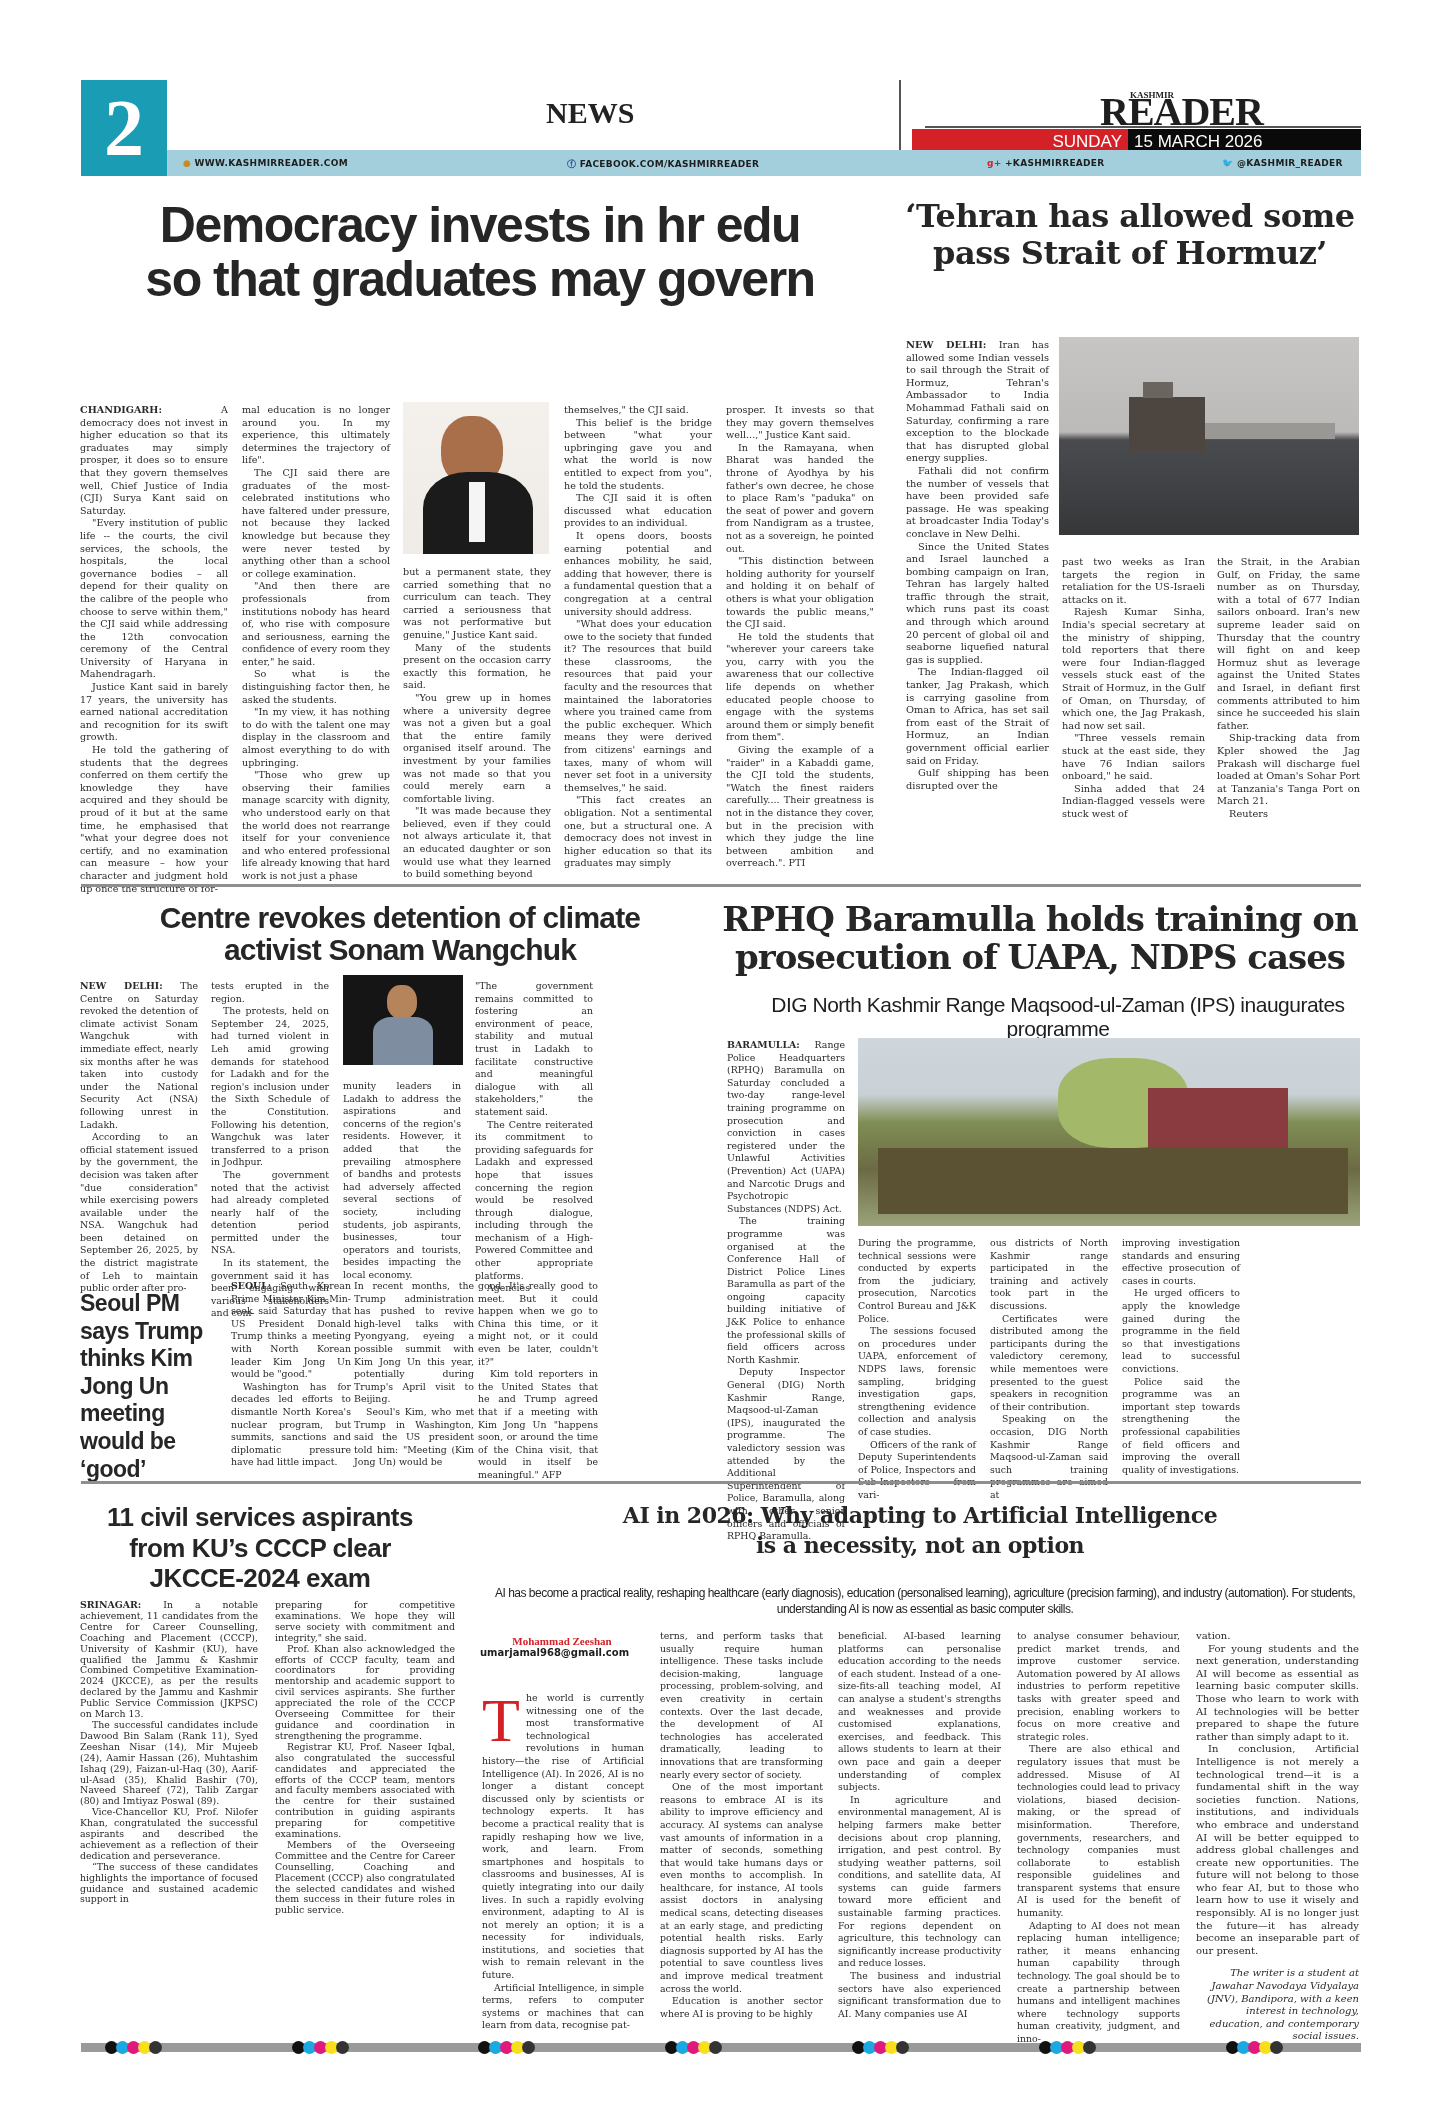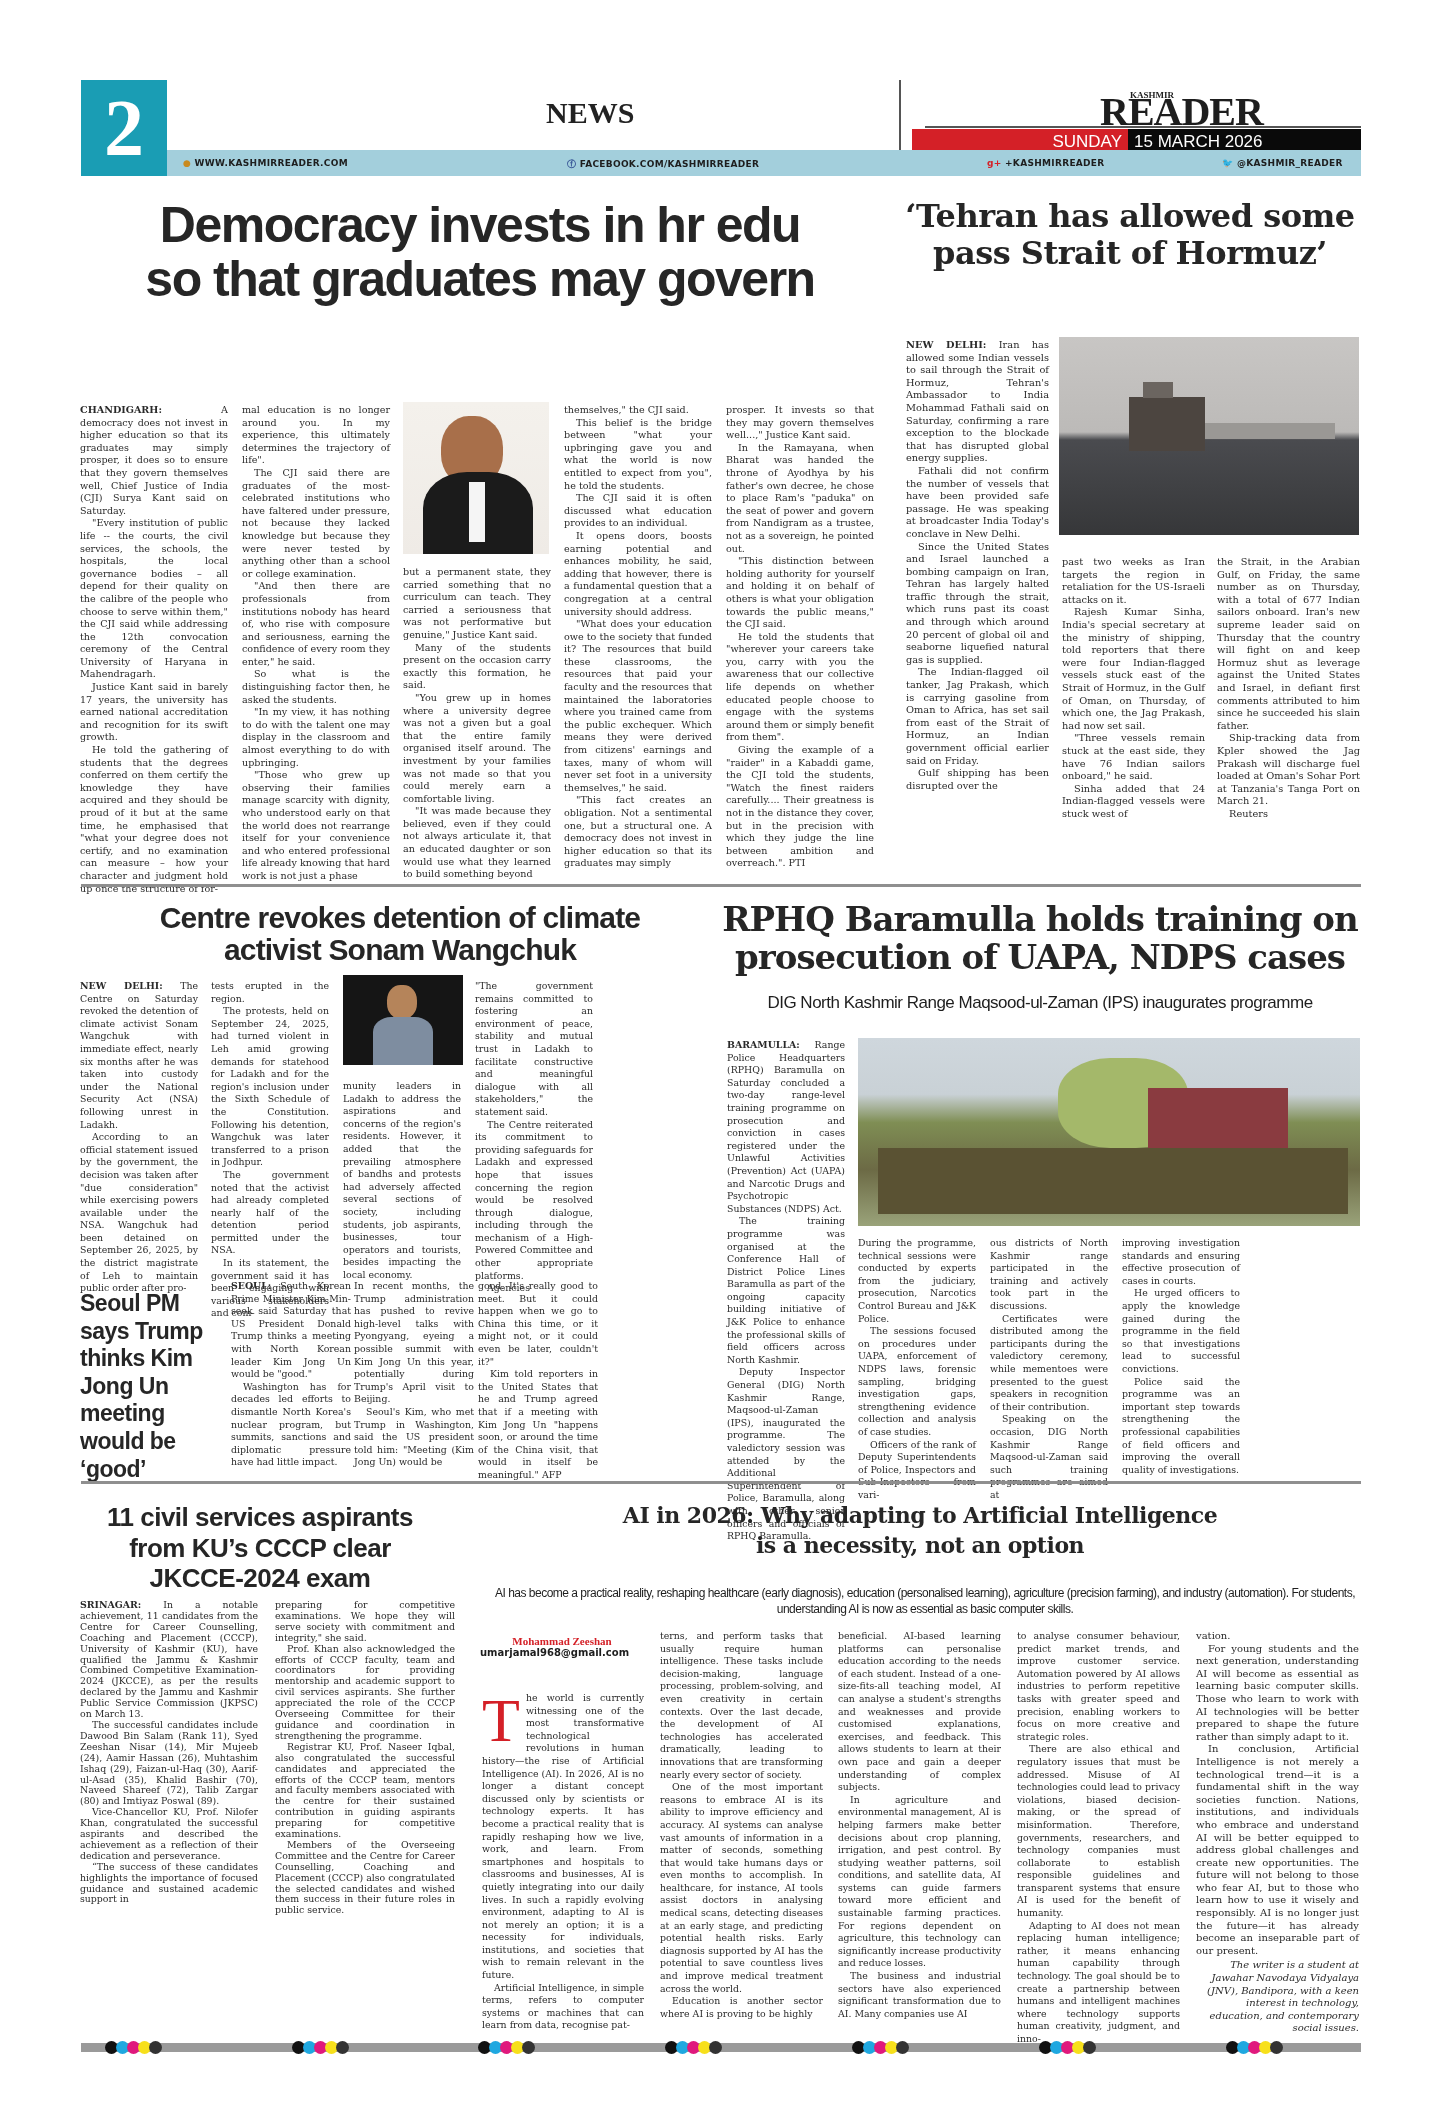--- a/index.html
+++ b/index.html
@@ -151,21 +151,21 @@
 <div class="col" style="left:475px;top:980px;width:118px;font-size:9.4px">
   <p class="first">"The government remains committed to fostering an environment of peace, stability and mutual trust in Ladakh to facilitate constructive and meaningful dialogue with all stakeholders," the statement said.</p>
   <p>The Centre reiterated its commitment to providing safeguards for Ladakh and expressed hope that issues concerning the region would be resolved through dialogue, including through the mechanism of a High-Powered Committee and other appropriate platforms.</p>
   <p>Agencies</p>
 </div>
 
 <div class="abs hl-serif" style="left:720px;top:900px;width:640px;font-size:34px;letter-spacing:-1px;line-height:1.12">
   <div>RPHQ Baramulla holds training on</div>
   <div>prosecution of UAPA, NDPS cases</div>
 </div>
-<div class="abs sub" style="left:720px;top:993px;width:640px;font-size:17px">DIG North Kashmir Range Maqsood-ul-Zaman (IPS) inaugurates programme</div>
+<div class="abs sub" style="left:738px;top:993px;width:640px;font-size:21px">DIG North Kashmir Range Maqsood-ul-Zaman (IPS) inaugurates programme</div>
 <div class="photo" style="left:858px;top:1038px;width:502px;height:188px;background:linear-gradient(180deg,#cfd7dd 0%,#c9d1d6 30%,#7f8e54 45%,#6c6a45 70%,#9aa37a 100%)">
   <div style="position:absolute;left:200px;top:20px;width:130px;height:90px;border-radius:40%;background:#a4b86a"></div>
   <div style="position:absolute;left:290px;top:50px;width:140px;height:60px;background:#8a3b40"></div>
   <div style="position:absolute;left:20px;top:110px;width:470px;height:66px;background:#5a5233"></div>
 </div>
 <div class="col" style="left:727px;top:1039px;width:118px;font-size:9.4px">
   <p class="first"><span class="dl">BARAMULLA:</span> <span>Range Police Headquarters (RPHQ) Baramulla on Saturday concluded a two-day range-level training programme on prosecution and conviction in cases registered under the Unlawful Activities (Prevention) Act (UAPA) and Narcotic Drugs and Psychotropic Substances (NDPS) Act.</span></p>
   <p>The training programme was organised at the Conference Hall of District Police Lines Baramulla as part of the ongoing capacity building initiative of J&amp;K Police to enhance the professional skills of field officers across North Kashmir.</p>
   <p>Deputy Inspector General (DIG) North Kashmir Range, Maqsood-ul-Zaman (IPS), inaugurated the programme. The valedictory session was attended by the Additional Superintendent of Police, Baramulla, along with other senior officers and officials of RPHQ Baramulla.</p>
 </div>
@@ -244,21 +244,21 @@
 </div>
 <div class="col" style="left:1017px;top:1630px;width:163px;font-size:9.4px">
   <p class="first">to analyse consumer behaviour, predict market trends, and improve customer service. Automation powered by AI allows industries to perform repetitive tasks with greater speed and precision, enabling workers to focus on more creative and strategic roles.</p>
   <p>There are also ethical and regulatory issues that must be addressed. Misuse of AI technologies could lead to privacy violations, biased decision-making, or the spread of misinformation. Therefore, governments, researchers, and technology companies must collaborate to establish responsible guidelines and transparent systems that ensure AI is used for the benefit of humanity.</p>
   <p>Adapting to AI does not mean replacing human intelligence; rather, it means enhancing human capability through technology. The goal should be to create a partnership between humans and intelligent machines where technology supports human creativity, judgment, and inno-</p>
 </div>
 <div class="col" style="left:1196px;top:1630px;width:163px;font-size:10px">
   <p class="first">vation.</p>
   <p>For young students and the next generation, understanding AI will become as essential as learning basic computer skills. Those who learn to work with AI technologies will be better prepared to shape the future rather than simply adapt to it.</p>
   <p>In conclusion, Artificial Intelligence is not merely a technological trend—it is a fundamental shift in the way societies function. Nations, institutions, and individuals who embrace and understand AI will be better equipped to address global challenges and create new opportunities. The future will not belong to those who fear AI, but to those who learn how to use it wisely and responsibly. AI is no longer just the future—it has already become an inseparable part of our present.</p>
-  <p class="credit first" style="margin-top:2px">The writer is a student at Jawahar Navodaya Vidyalaya (JNV), Bandipora, with a keen interest in technology, education, and contemporary social issues.</p>
+  <p class="credit first" style="margin-top:10px">The writer is a student at Jawahar Navodaya Vidyalaya (JNV), Bandipora, with a keen interest in technology, education, and contemporary social issues.</p>
 </div>
 
 <div class="regbar"></div>
 <div id="dots-host">
     <div class="dots" style="left: 105px;">
       <i style="background: rgb(17, 17, 17);"></i>
       <i style="background: rgb(31, 168, 224);"></i>
       <i style="background: rgb(224, 25, 125);"></i>
       <i style="background: rgb(247, 224, 27);"></i>
       <i style="background: rgb(51, 51, 51);"></i>

